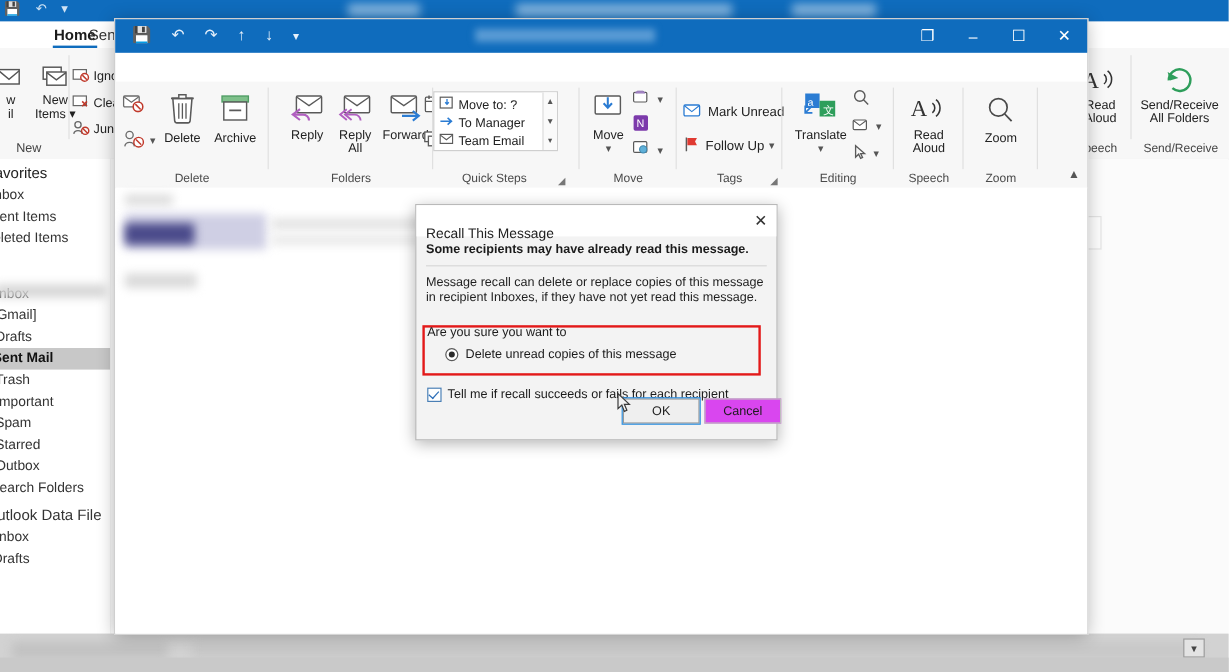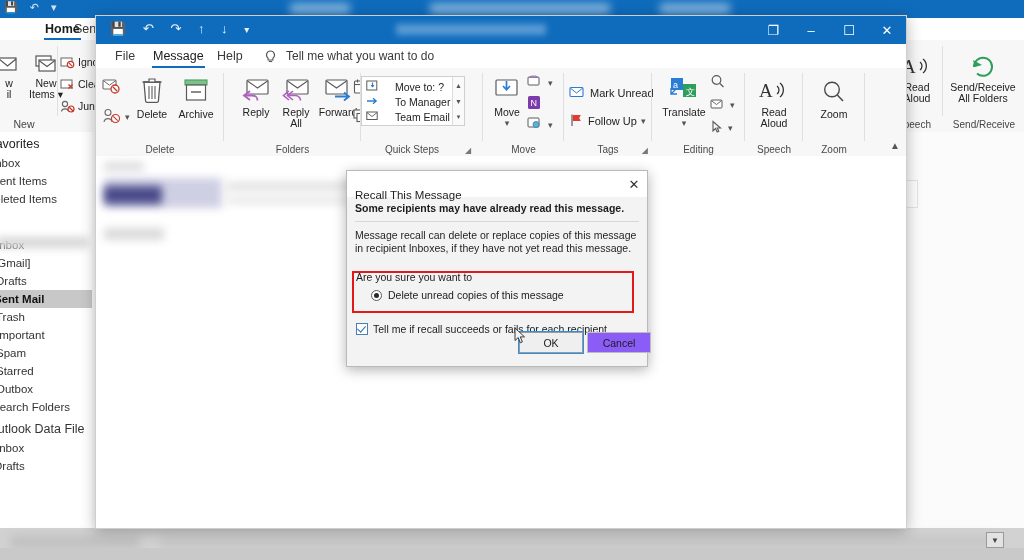--- a/index.html
+++ b/index.html
@@ -72,21 +72,21 @@
 
   #msg-ribbon{position:absolute;left:0;top:52px;width:100%;height:88px;background:#f7f7f7;border-bottom:1px solid #dcdcdc;}
   .mg{position:absolute;top:0;height:88px;}
   .mg .gl{position:absolute;bottom:1px;left:0;width:100%;text-align:center;font-size:10px;color:#4a4a4a;}
   .mg .sp{position:absolute;right:0;top:5px;bottom:15px;width:1px;background:#e0e0e0;}
   .mbig{position:absolute;text-align:center;font-size:10.5px;color:#222;line-height:11.5px;}
   .mbig .ic{display:block;margin:0 auto 2px;}
   .msm{position:absolute;font-size:11px;color:#222;white-space:nowrap;display:flex;align-items:center;gap:4px;}
 
   #qs-box{position:absolute;left:265px;top:8px;width:100px;height:48px;background:#fff;border:1px solid #cfcfcf;}
-  .qsrow{position:absolute;left:4px;font-size:10.5px;color:#222;display:flex;align-items:center;gap:17px;white-space:nowrap;}
+  .qsrow{position:absolute;left:4px;font-size:10.5px;color:#222;display:flex;align-items:center;gap:4px;white-space:nowrap;}
   #qs-scroll{position:absolute;right:0;top:0;width:11px;height:48px;background:#fafafa;border-left:1px solid #dcdcdc;}
   .qsarrow{position:absolute;left:0;width:11px;height:16px;font-size:7px;color:#555;display:flex;align-items:center;justify-content:center;}
 
   #msg-body{position:absolute;left:0;top:140px;width:100%;height:372px;background:#ffffff;}
   #collapse-ribbon{position:absolute;right:6px;top:124px;font-size:10px;color:#555;}
 
   
   #recall-dialog{left:346px;top:170px;width:300px;height:195px;background:#f3f3f3;
                  border:1px solid #b9b9b9;box-shadow:0 3px 12px rgba(0,0,0,.30);}
   #dlg-title-bar{position:absolute;left:0;top:0;width:100%;height:26px;background:#ffffff;}
@@ -103,21 +103,21 @@
          display:inline-block;position:relative;flex:none;}
   .radio.on:after{content:"";position:absolute;left:2px;top:2px;width:5px;height:5px;border-radius:50%;background:#2a2a2a;}
   .cbopt{position:absolute;left:9px;font-size:10.5px;color:#1b1b1b;display:flex;align-items:center;gap:5px;}
   .cbox{width:10px;height:10px;border:1px solid #4a7fb5;background:#fff;display:inline-block;
         position:relative;flex:none;}
   .cbox.on:after{content:"";position:absolute;left:2px;top:0px;width:4px;height:7px;
         border:solid #2d6fb8;border-width:0 1.6px 1.6px 0;transform:rotate(42deg);}
   #btn-ok{position:absolute;left:172px;top:161px;width:62px;height:19px;background:#efefef;
           border:1px solid #9a9a9a;outline:1.5px solid #2e90e0;font-size:10.5px;color:#1b1b1b;
           display:flex;align-items:center;justify-content:center;}
-  #btn-cancel{position:absolute;left:240px;top:161px;width:62px;height:19px;background:#8b5cf6;
+  #btn-cancel{position:absolute;left:240px;top:161px;width:62px;height:19px;background:#d946ef;
           border:1px solid #bdbdbd;font-size:10.5px;color:#1b1b1b;
           display:flex;align-items:center;justify-content:center;}
   #cursor{position:absolute;left:514px;top:327px;width:12px;height:18px;}
   
   .bblk{position:absolute;background:#d6d6d6;border-radius:2px;}
 </style>
 </head>
 <body>
 
 <div class="abs" id="main-window">
@@ -298,32 +298,20 @@
       <span>↓</span>
       <span style="font-size:10px;">▾</span>
     </div>
     <div id="msg-title" class="blur2"></div>
     <div class="wbtn" style="right:114px;">❐</div>
     <div class="wbtn" style="right:76px;">–</div>
     <div class="wbtn" style="right:38px;">☐</div>
     <div class="wbtn" style="right:0;">✕</div>
   </div>
 
-  <div id="msg-tabs">
-    <div class="mtab2" style="left:12px;">File</div>
-    <div class="mtab2 sel" style="left:50px;">Message</div>
-    <div class="mtab2" style="left:114px;">Help</div>
-    <div style="position:absolute;left:168px;top:6px;">
-      <svg width="13" height="15" viewBox="0 0 13 15">
-          <path d="M6.5 1 a4 4 0 0 1 2.4 7.2 V10 h-4.8 V8.2 A4 4 0 0 1 6.5 1 z" fill="none" stroke="#555" stroke-width="1.1"></path>
-          <path d="M4.8 11.5 h3.4" stroke="#555" stroke-width="1.1"></path>
-        </svg>
-    </div>
-    <div id="tellme" style="top:5px;left:190px;">Tell me what you want to do</div>
-  </div>
 
   <div id="msg-ribbon">
 
     <div class="mg" style="left:0;width:128px;">
       <div class="msm" style="left:6px;top:10px;">
         <span>
           <svg width="19" height="16" viewBox="0 0 19 16">
               <rect x="1" y="2" width="13" height="9" rx="1" fill="#fff" stroke="#6b6b6b" stroke-width="1.1"></rect>
               <path d="M1.5 2.8 L7.5 7.2 L13.5 2.8" fill="none" stroke="#6b6b6b" stroke-width="1"></path>
               <circle cx="13" cy="11" r="4" fill="#fff" stroke="#c0392b" stroke-width="1.3"></circle>

